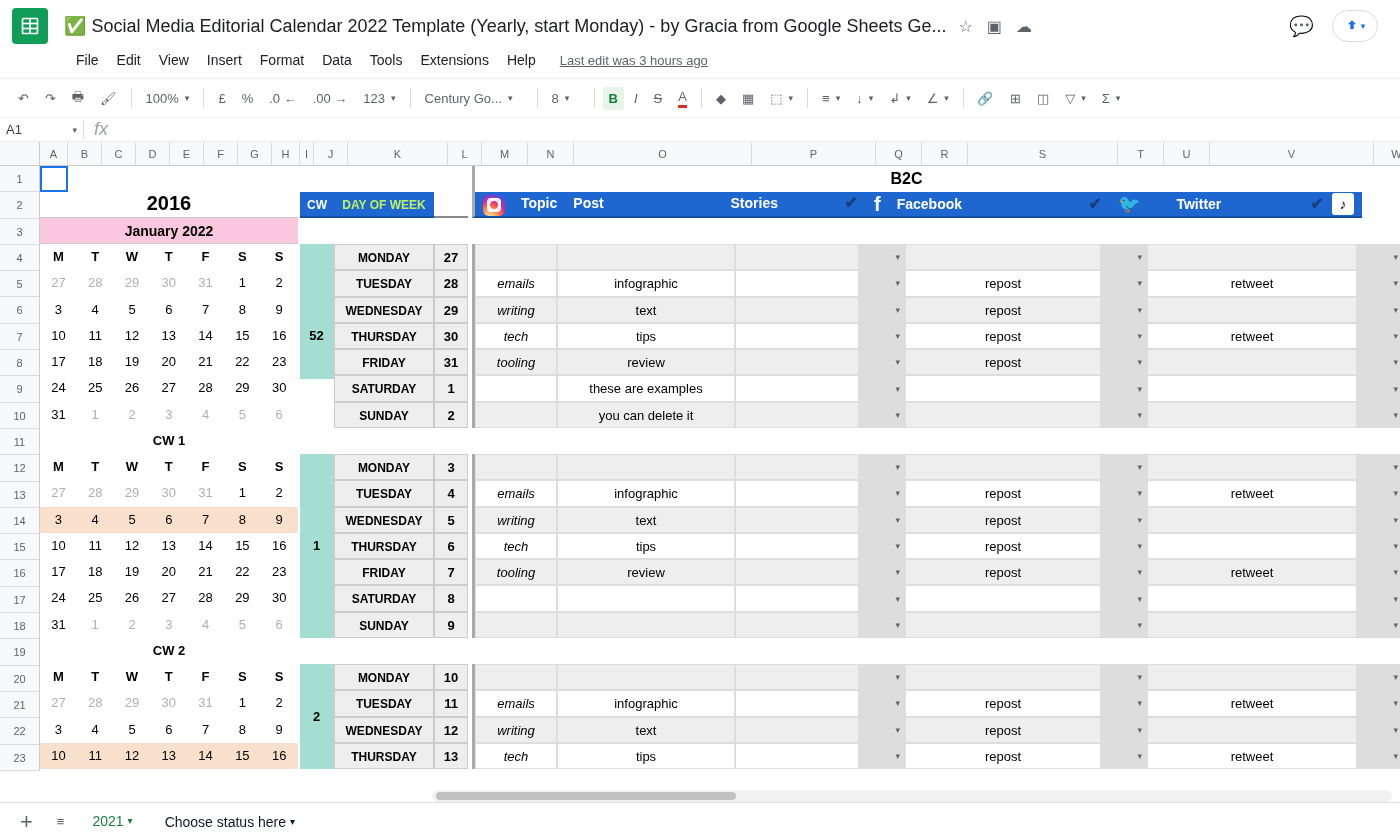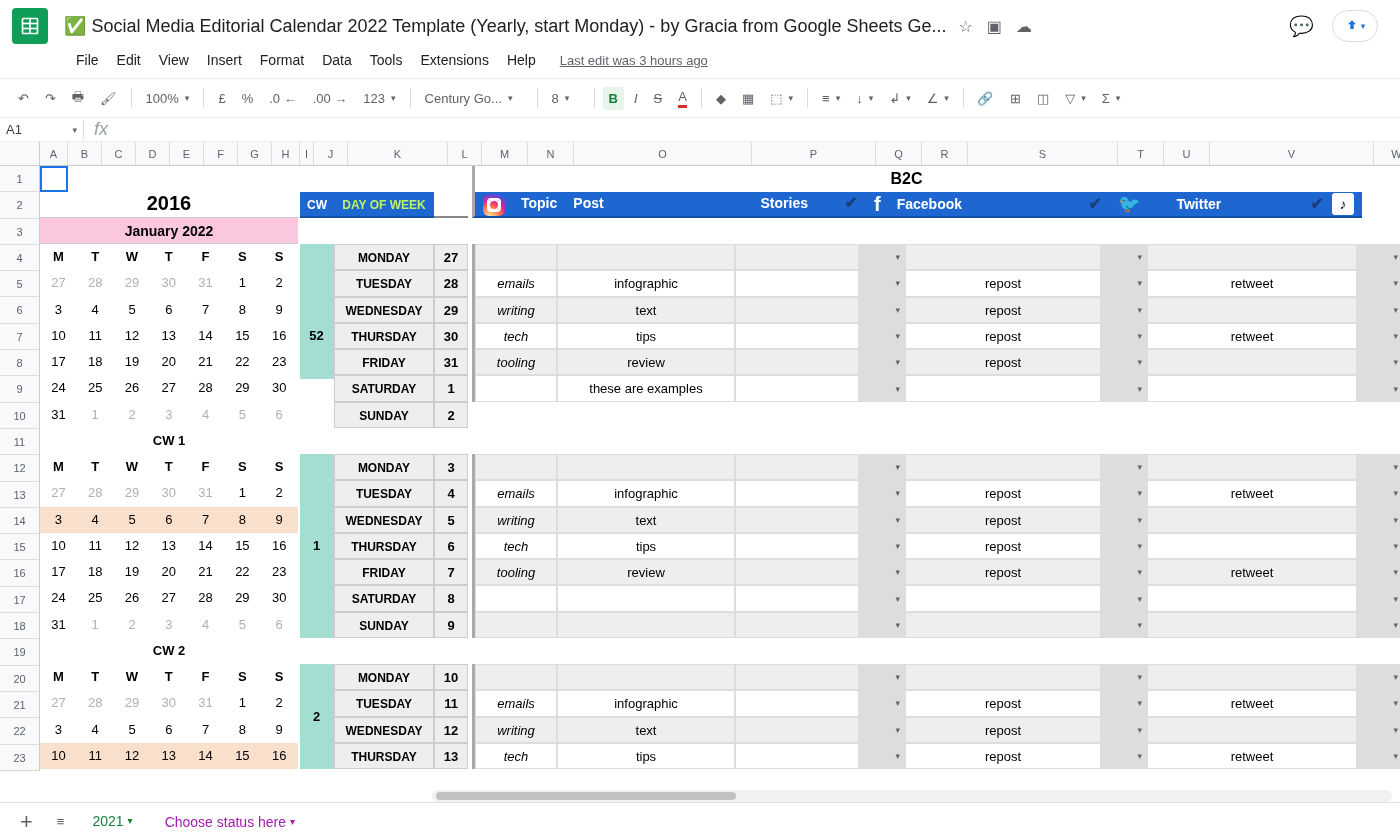--- a/index.html
+++ b/index.html
@@ -66,21 +66,21 @@
 .data-cells .row { display:flex; height:26.3px;}
 .dcell { border: 1px solid #ddd; text-align: center; line-height: 26px; font-size: 13px; font-family:'Century Gothic',sans-serif; position:relative; flex-shrink:0;}
 .dcell.even { background: #eee; }
 .dcell.dd::after { content:"▾"; position:absolute; right:4px; font-size:9px; color:#666; top:50%; transform:translateY(-50%);}
 .dcell.dd { background:#ddd;}
 .dcell.dd.even{ background:#ddd;}
 .w-topic{width:82px;font-style:italic;} .w-post{width:178px;} .w-stories{width:124px;} .w-st-dd{width:46px;} .w-fb{width:196px;} .w-fb-dd{width:46px;} .w-tw{width:210px;} .w-tw-dd{width:46px;}
 .hscroll { position:absolute; bottom:38px; left:432px; right:8px; height:12px; background:#f1f1f1; border-radius:6px;}
 .hscroll .thumb { position:absolute; left:4px; width:300px; height:8px; top:2px; background:#c1c1c1; border-radius:4px;}
 .bottom-tabs { position: absolute; bottom: 0; left: 0; right: 0; height: 38px; border-top: 1px solid #ddd; display: flex; align-items: center; background: #fff; padding: 0 12px; gap: 8px; }
-.bottom-tabs .bt { padding: 8px 12px; cursor: pointer; font-size: 14px; color: #a21caf; display:flex; align-items:center; gap:4px;}
+.bottom-tabs .bt { padding: 8px 12px; cursor: pointer; font-size: 14px; color: #0f172a; display:flex; align-items:center; gap:4px;}
 .bottom-tabs .bt.active { color: #188038; font-weight: 500; border-bottom: 2px solid transparent;}
 .bottom-tabs .addt { font-size: 22px; color: #5f6368; padding: 0 8px; cursor:pointer;}
 .bottom-tabs .allt { color: #5f6368; padding: 0 8px; cursor:pointer;}
 </style>
 </head>
 <body>
 
 <div class="titlebar">
   <div class="doc-icon">
     <svg viewBox="0 0 24 24" fill="#fff">
@@ -231,21 +231,21 @@
 
       <div class="cw-hdr">CW</div>
       <div class="dow-hdr">DAY OF WEEK</div>
       <div class="date-hdr"></div>
       <div class="b2c-hdr">B2C</div>
 
       <div class="social-hdr" style="left:432px; width:394px; border-left:3px solid #aaa;align-items:flex-end;">
         <span class="ig-ic"></span>
         <span>Topic</span>
         <span>Post</span>
-        <span style="margin-left:auto; margin-right:50px;">Stories</span>
+        <span style="margin-left:auto; margin-right:80px;">Stories</span>
         <span class="ck">✔</span>
       </div>
       <div class="social-hdr" style="left:826px; width:244px;">
         <span class="fb-ic">f</span>
         <span>Facebook</span>
         <span class="ck">✔</span>
       </div>
       <div class="social-hdr" style="left:1070px; width:222px;">
         <span class="tw-ic">🐦</span>
         <span style="margin-left:20px;">Twitter</span>
@@ -509,20 +509,30 @@
           <div class="row">
             <div class="dcell w-topic"></div>
             <div class="dcell w-post">these are examples</div>
             <div class="dcell w-stories"></div>
             <div class="dcell w-st-dd dd"></div>
             <div class="dcell w-fb"></div>
             <div class="dcell w-fb-dd dd"></div>
             <div class="dcell w-tw"></div>
             <div class="dcell w-tw-dd dd"></div>
           </div>
+          <div class="row">
+            <div class="dcell w-topic even"></div>
+            <div class="dcell w-post even">you can delete it</div>
+            <div class="dcell w-stories even"></div>
+            <div class="dcell w-st-dd dd even"></div>
+            <div class="dcell w-fb even"></div>
+            <div class="dcell w-fb-dd dd even"></div>
+            <div class="dcell w-tw even"></div>
+            <div class="dcell w-tw-dd dd even"></div>
+          </div>
         </div>
         <div class="week-block" style="top: 288px;">
           <div class="cw-num" style="height: 184.1px; line-height: 184.1px;">1</div>
           <div class="row">
             <div class="dow">MONDAY</div>
             <div class="dt">3</div>
           </div>
           <div class="row">
             <div class="dow">TUESDAY</div>
             <div class="dt">4</div>

